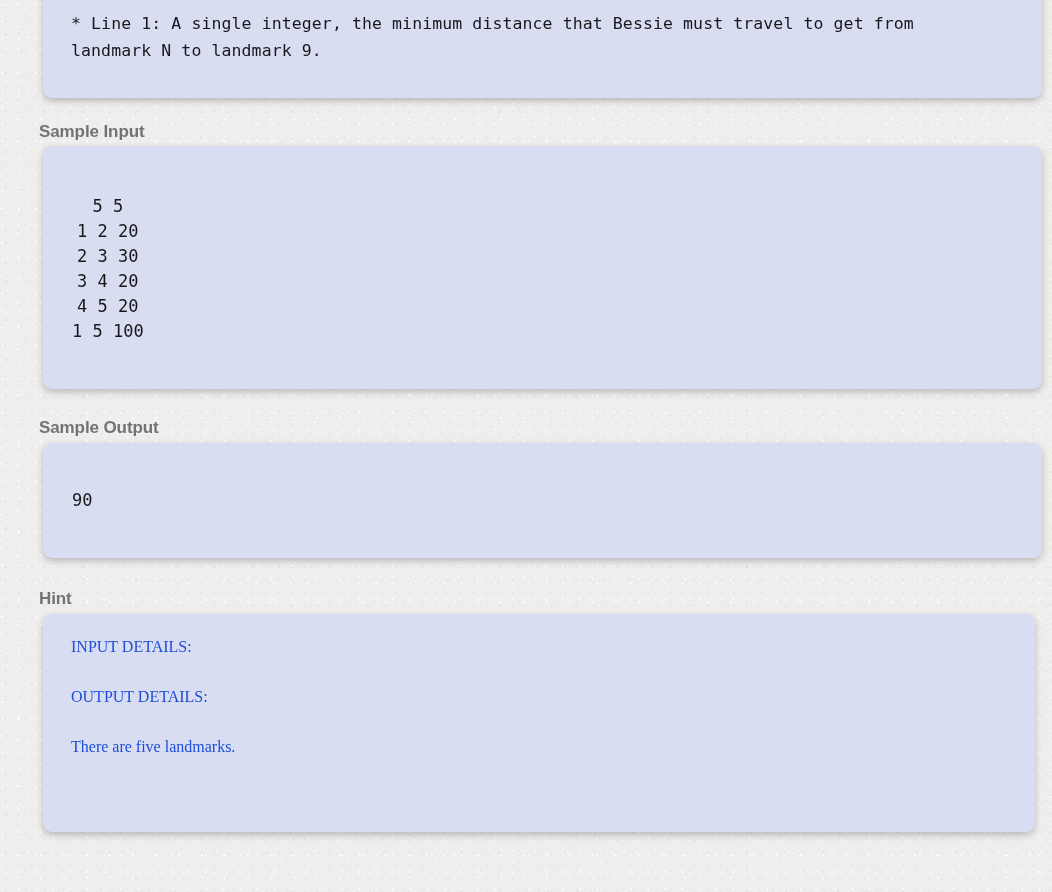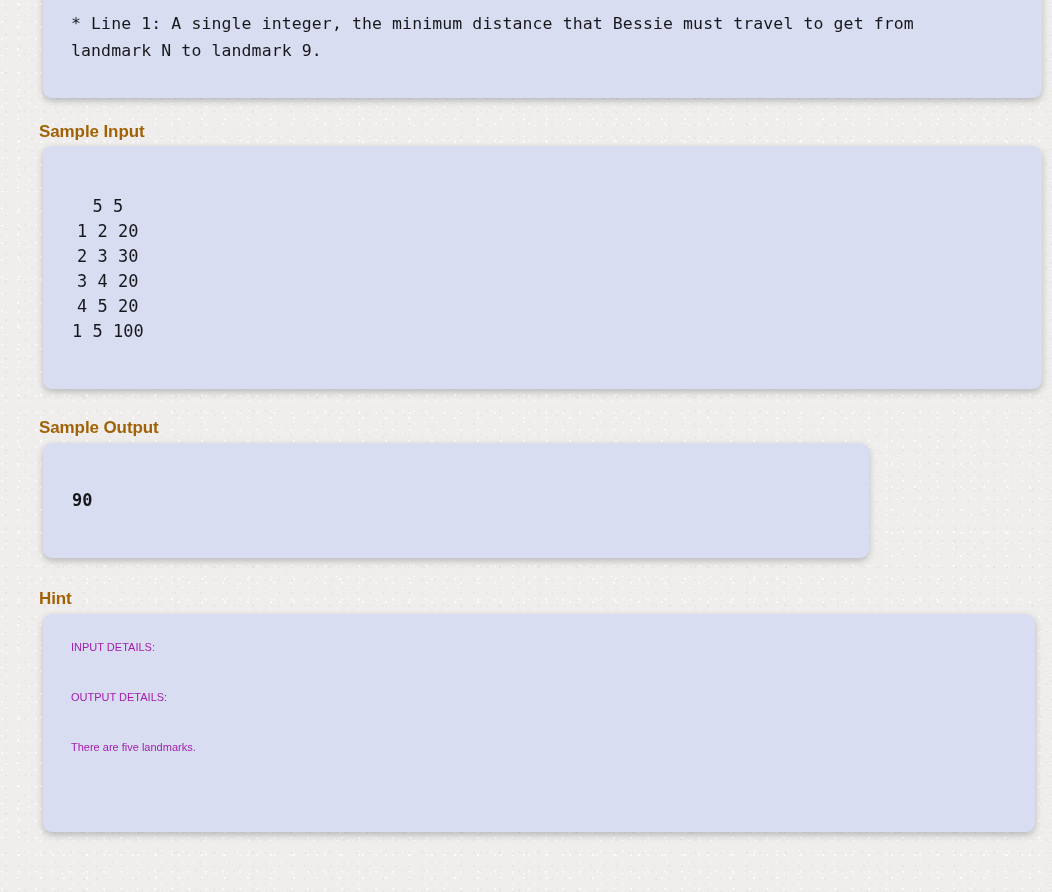--- a/index.html
+++ b/index.html
@@ -66,21 +66,21 @@
     line-height: 27px;
     letter-spacing: 0.1px;
   }
 
   
   .section-heading {
     position: absolute;
     left: 39px;
     font-weight: bold;
     font-size: 17px;
-    color: #a16207;
+    color: #737373;
     letter-spacing: -0.1px;
   }
   #heading-sample-input  { top: 122px; }
   #heading-sample-output { top: 418px; }
   #heading-hint          { top: 589px; }
 
   
   #panel-sample-input {
     left: 43px;
     top: 146px;
@@ -93,23 +93,22 @@
     top: 48px;
     font-size: 17px;
     line-height: 25px;
     text-align: center;
   }
 
   
   #panel-sample-output {
     left: 43px;
     top: 443px;
-    width: 826px;
+    width: 999px;
     height: 115px;
-    font-weight: bold;
   }
   #panel-sample-output .mono {
     position: absolute;
     left: 29px;
     top: 45px;
     font-size: 17px;
     line-height: 25px;
   }
 
   
@@ -119,23 +118,23 @@
     width: 992px;
     height: 218px;
   }
   #panel-hint .hint-body {
     position: absolute;
     left: 28px;
     top: 22px;
     right: 12px;
   }
   #panel-hint .hint-line {
-    font-family: Liberation Sans, sans-serif;
-    color: #a21caf;
-    font-size: 11px;
+    font-family: Liberation Serif, serif;
+    color: #1d4ed8;
+    font-size: 16px;
     line-height: 22px;
     margin: 0 0 28px 0;
     white-space: pre;
   }
   #panel-hint .hint-line:last-child { margin-bottom: 0; }
 </style>
 </head>
 <body>
 
 <div class="page-noise"></div>

